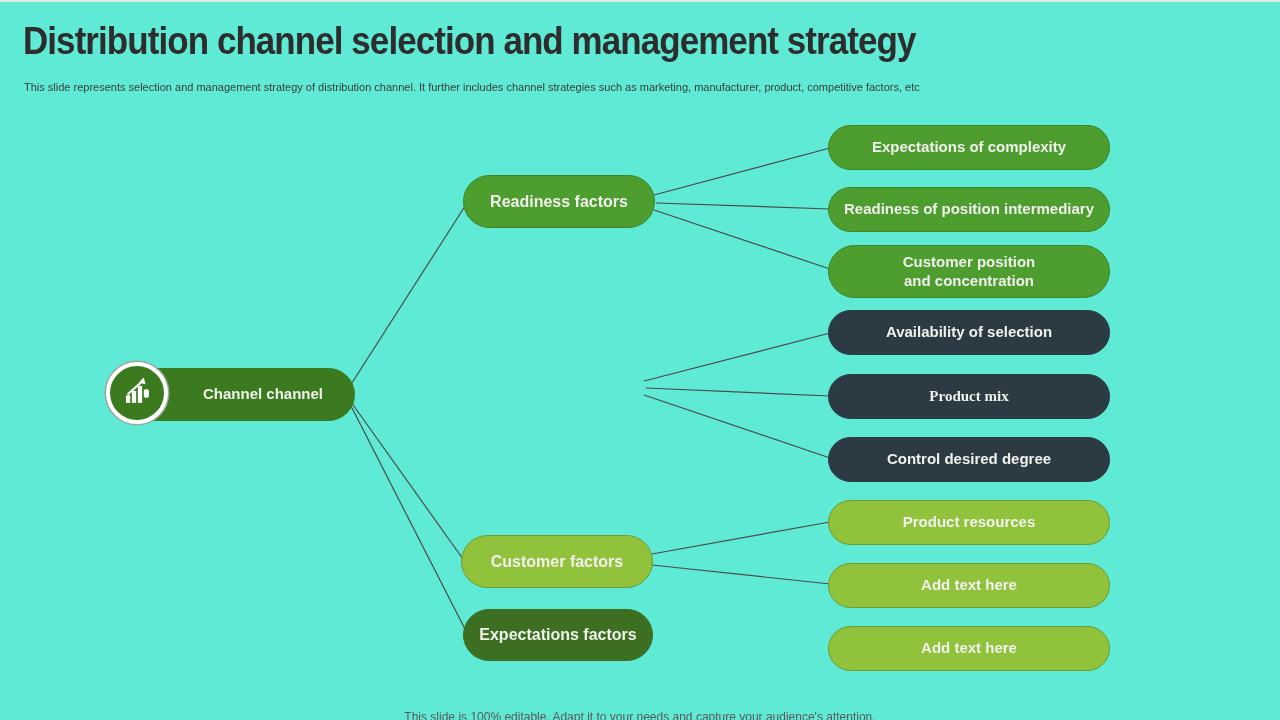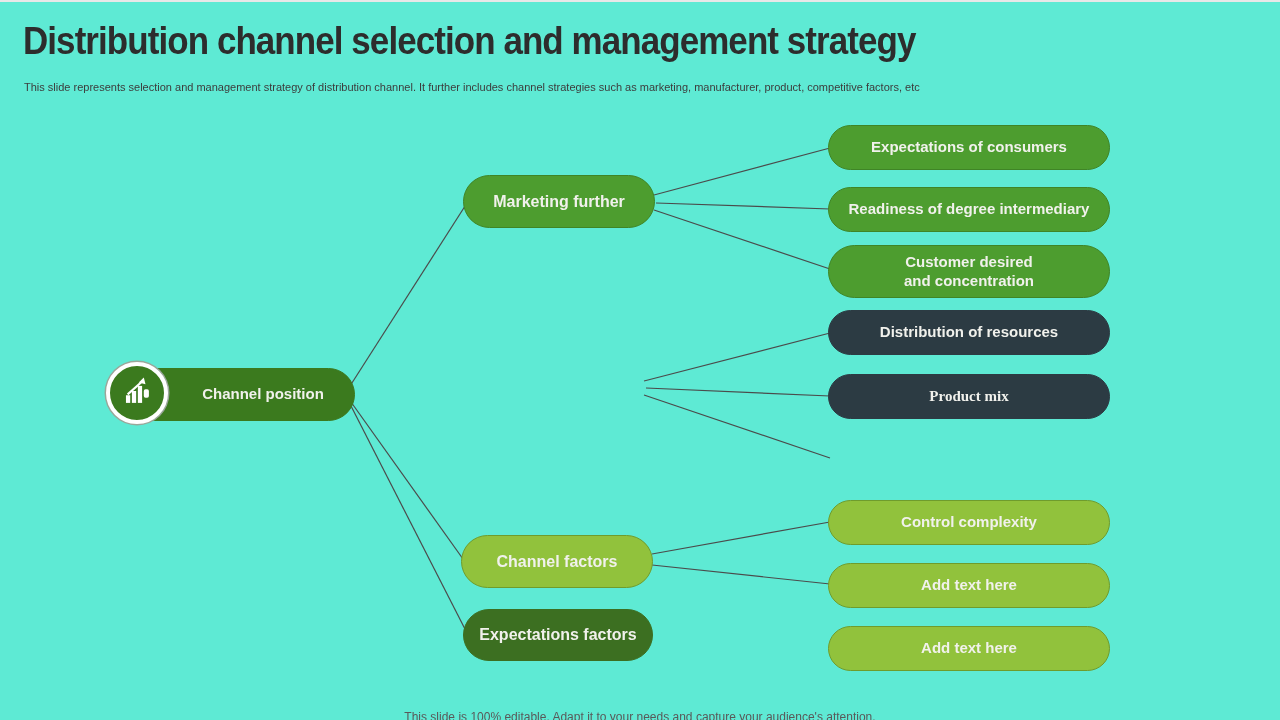--- a/index.html
+++ b/index.html
@@ -67,67 +67,70 @@
 
     <line x1="644" y1="379" x2="830" y2="331"></line>
     <line x1="646" y1="386" x2="830" y2="394"></line>
     <line x1="644" y1="393" x2="830" y2="456"></line>
 
     <line x1="652" y1="552" x2="830" y2="520"></line>
     <line x1="652" y1="563" x2="830" y2="582"></line>
   </svg>
 
   <div class="pill bg-green-dark hub-pill">
-    <span>Channel position</span>
+    <span>Channel channel</span>
   </div>
   <div class="hub-circle">
     <span>
       <svg width="34" height="34" viewBox="0 0 40 40">
         <g fill="#ffffff" stroke="none">
           <rect x="7" y="25" width="5" height="9"></rect>
           <rect x="14" y="20" width="5" height="14"></rect>
           <rect x="21" y="14" width="5" height="20"></rect>
           <rect x="28" y="18" width="6" height="10" rx="2"></rect>
         </g>
         <path d="M9 24 L27 8" stroke="#ffffff" stroke-width="2.5" fill="none"></path>
         <path d="M28 4 L30 12 L22 10 Z" fill="#ffffff"></path>
       </svg>
     </span>
   </div>
 
   <div class="pill factor bg-green-mid" style="left:463px; top:173px; width:192px; height:53px;">
-    <span>Marketing further</span>
+    <span>Readiness factors</span>
   </div>
   <div class="pill factor bg-green-light" style="left:461px; top:533px; width:192px; height:53px;">
-    <span>Channel factors</span>
+    <span>Customer factors</span>
   </div>
   <div class="pill factor bg-green-deep" style="left:463px; top:607px; width:190px; height:52px;">
     <span>Expectations factors</span>
   </div>
 
   <div class="pill leaf bg-green-mid" style="top:123px;">
-    <span>Expectations of consumers</span>
+    <span>Expectations of complexity</span>
   </div>
   <div class="pill leaf bg-green-mid" style="top:185px;">
-    <span>Readiness of degree intermediary</span>
+    <span>Readiness of position intermediary</span>
   </div>
   <div class="pill leaf bg-green-mid" style="top:243px; height:53px;">
-    <span>Customer desired
+    <span>Customer position
 and concentration</span>
   </div>
 
   <div class="pill leaf bg-slate-dark" style="top:308px;">
-    <span>Distribution of resources</span>
+    <span>Availability of selection</span>
   </div>
   <div class="pill leaf bg-slate-dark" style="top:372px;font-family:Liberation Serif, serif;">
     <span>Product mix</span>
   </div>
+  <div class="pill leaf bg-slate-dark" style="top:435px;">
+    <span>Control desired degree</span>
+  </div>
 
   <div class="pill leaf bg-green-light" style="top:498px;">
-    <span>Control complexity</span>
+    <span>Product resources</span>
   </div>
   <div class="pill leaf bg-green-light" style="top:561px;">
     <span>Add text here</span>
   </div>
   <div class="pill leaf bg-green-light" style="top:624px;">
     <span>Add text here</span>
   </div>
 
   <div class="footer">This slide is 100% editable.  Adapt it to your needs and capture your audience's attention.</div>
 </div>

